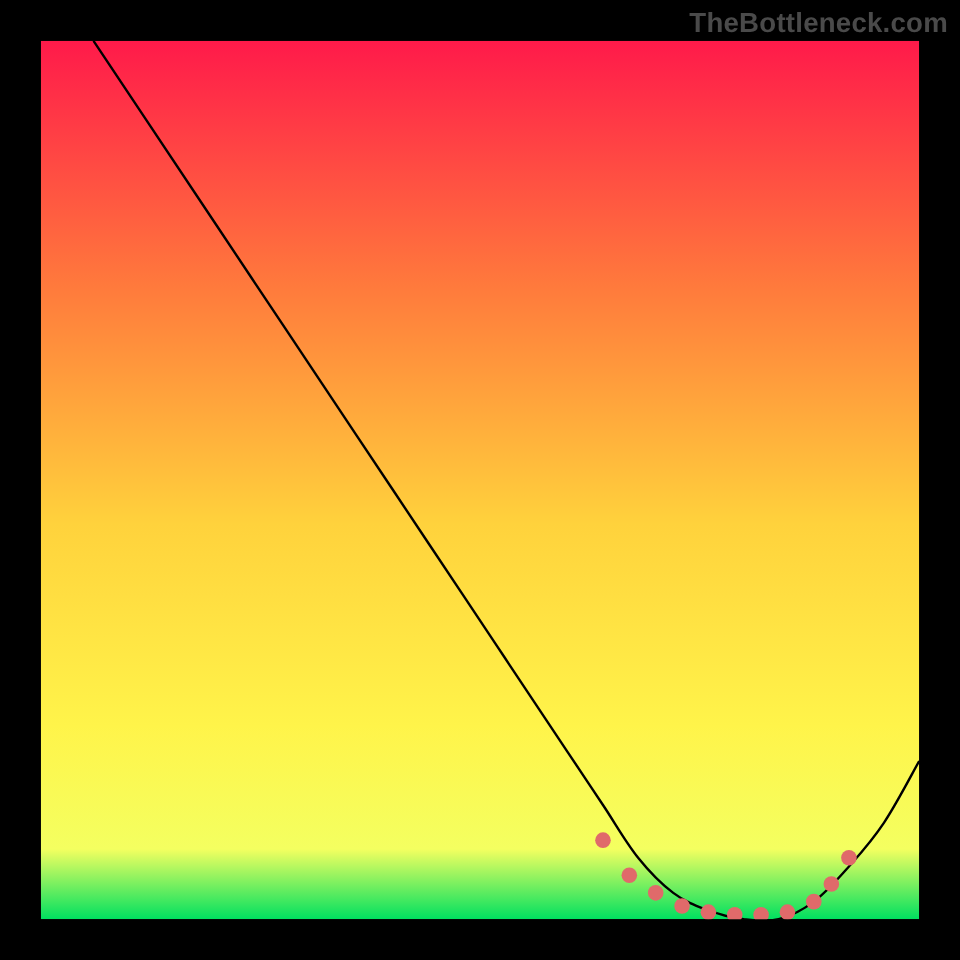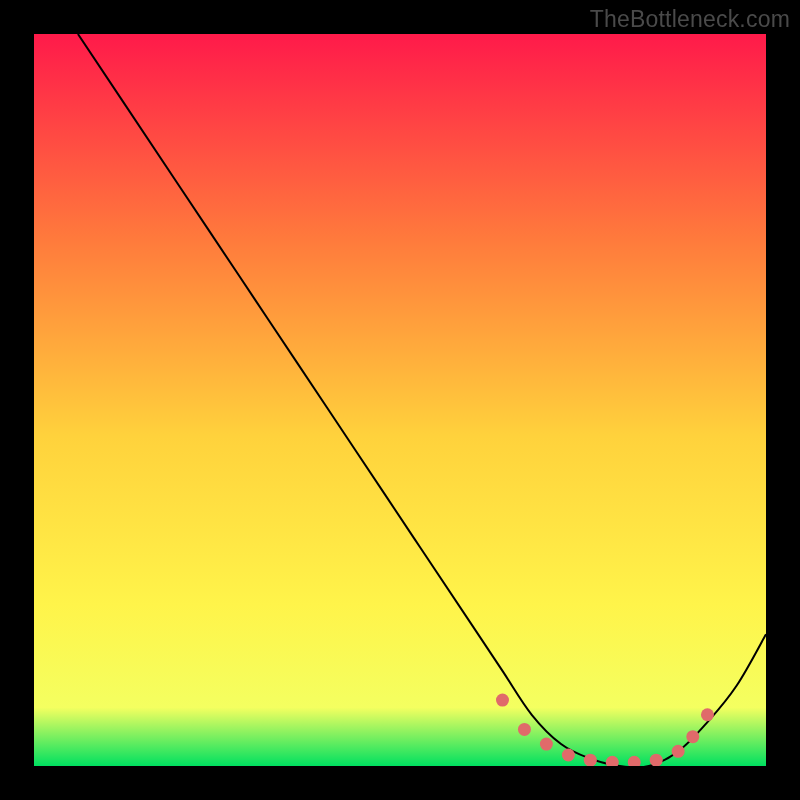--- a/index.html
+++ b/index.html
@@ -22,21 +22,21 @@
     left: 34px;
     top: 34px;
     width: 732px;
     height: 732px;
   }
   .watermark {
     position: absolute;
     top: 6px;
     right: 10px;
     font-size: 23px;
-    font-weight: 400;
+    font-weight: 700;
     color: #4a4a4a;
     letter-spacing: 0.2px;
     user-select: none;
   }
   svg {
     display: block;
   }
 </style>
 </head>
 <body>

